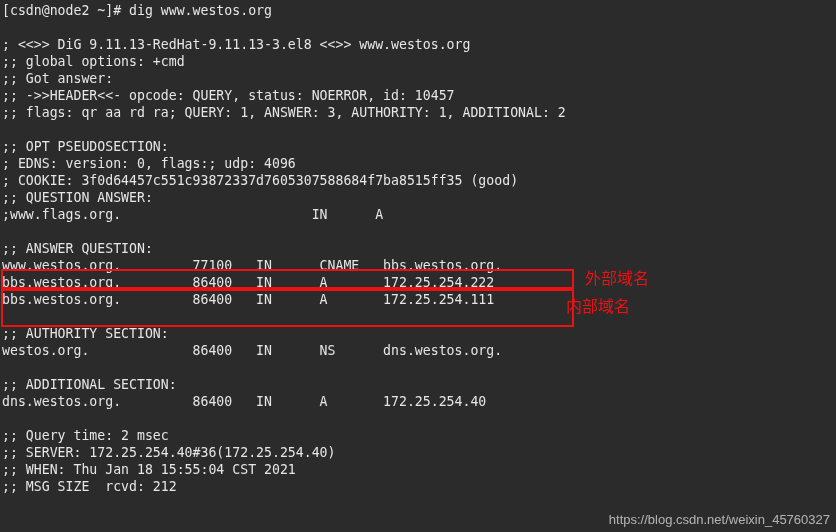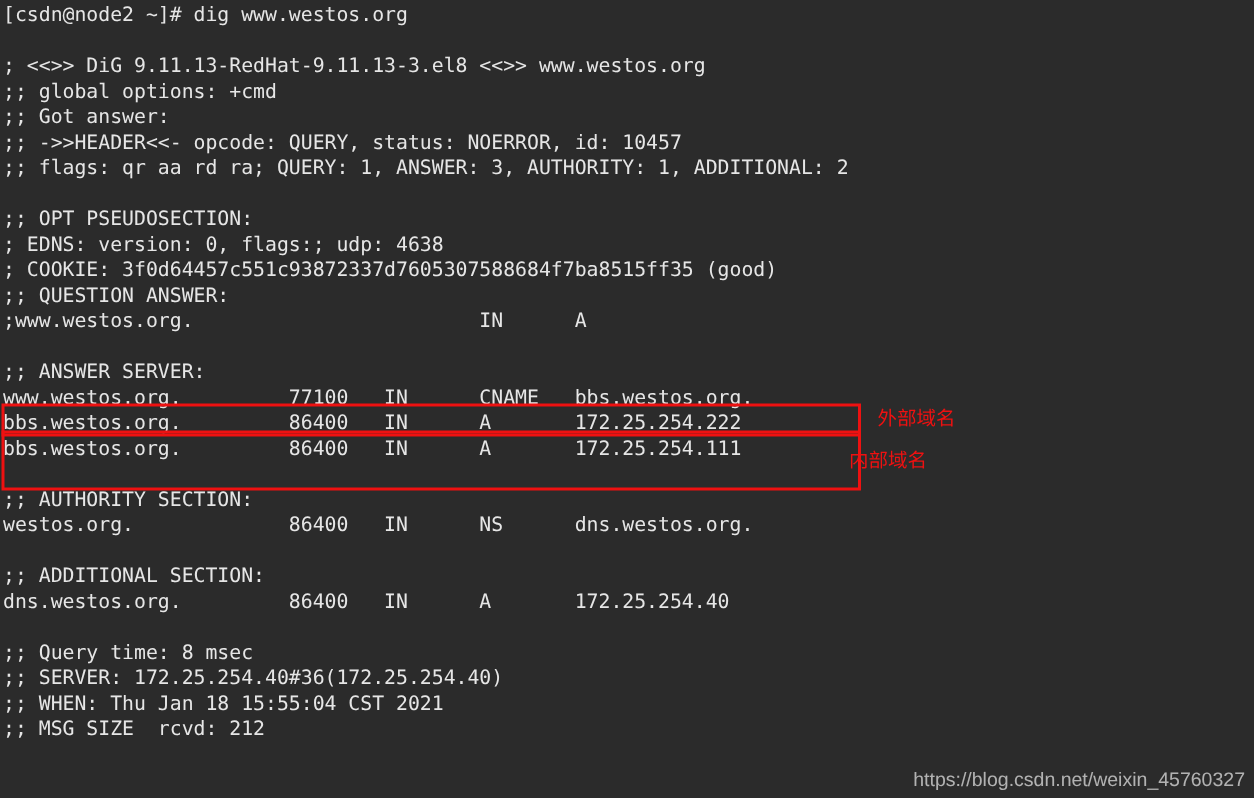--- a/index.html
+++ b/index.html
@@ -25,21 +25,21 @@
   .term span { white-space: pre; }
   .highlight-box {
     position: absolute;
     border: 2px solid #e11;
     pointer-events: none;
   }
   .annot {
     position: absolute;
     color: #e11;
     font-family: "Noto Sans CJK SC", "SimSun", sans-serif;
-    font-size: 13px;
+    font-size: 16px;
     pointer-events: none;
     text-align: center;
   }
   .watermark {
     position: absolute;
     right: 6px;
     bottom: 4px;
     color: rgba(230,230,230,0.72);
     font-family: Arial, sans-serif;
     font-size: 13px;
@@ -50,37 +50,37 @@
 
 <div class="term"><span>[csdn@node2 ~]# dig www.westos.org</span>
 <span> </span>
 <span>; &lt;&lt;&gt;&gt; DiG 9.11.13-RedHat-9.11.13-3.el8 &lt;&lt;&gt;&gt; www.westos.org</span>
 <span>;; global options: +cmd</span>
 <span>;; Got answer:</span>
 <span>;; -&gt;&gt;HEADER&lt;&lt;- opcode: QUERY, status: NOERROR, id: 10457</span>
 <span>;; flags: qr aa rd ra; QUERY: 1, ANSWER: 3, AUTHORITY: 1, ADDITIONAL: 2</span>
 <span> </span>
 <span>;; OPT PSEUDOSECTION:</span>
-<span>; EDNS: version: 0, flags:; udp: 4638</span>
+<span>; EDNS: version: 0, flags:; udp: 4096</span>
 <span>; COOKIE: 3f0d64457c551c93872337d7605307588684f7ba8515ff35 (good)</span>
 <span>;; QUESTION ANSWER:</span>
-<span>;www.westos.org.                        IN      A</span>
+<span>;www.flags.org.                        IN      A</span>
 <span> </span>
-<span>;; ANSWER SERVER:</span>
+<span>;; ANSWER QUESTION:</span>
 <span>www.westos.org.         77100   IN      CNAME   bbs.westos.org.</span>
 <span>bbs.westos.org.         86400   IN      A       172.25.254.222</span>
 <span>bbs.westos.org.         86400   IN      A       172.25.254.111</span>
 <span> </span>
 <span>;; AUTHORITY SECTION:</span>
 <span>westos.org.             86400   IN      NS      dns.westos.org.</span>
 <span> </span>
 <span>;; ADDITIONAL SECTION:</span>
 <span>dns.westos.org.         86400   IN      A       172.25.254.40</span>
 <span> </span>
-<span>;; Query time: 8 msec</span>
+<span>;; Query time: 2 msec</span>
 <span>;; SERVER: 172.25.254.40#36(172.25.254.40)</span>
 <span>;; WHEN: Thu Jan 18 15:55:04 CST 2021</span>
 <span>;; MSG SIZE  rcvd: 212</span></div>
 
 <div class="highlight-box" style="left:1px; top:269px; width:569px; height:18px;"></div>
 <div class="highlight-box" style="left:1px; top:287px; width:569px; height:36px;"></div>
 
 <div class="annot" style="left:585px; top:269px;">外部域名</div>
 <div class="annot" style="left:566px; top:297px;">内部域名</div>
 

